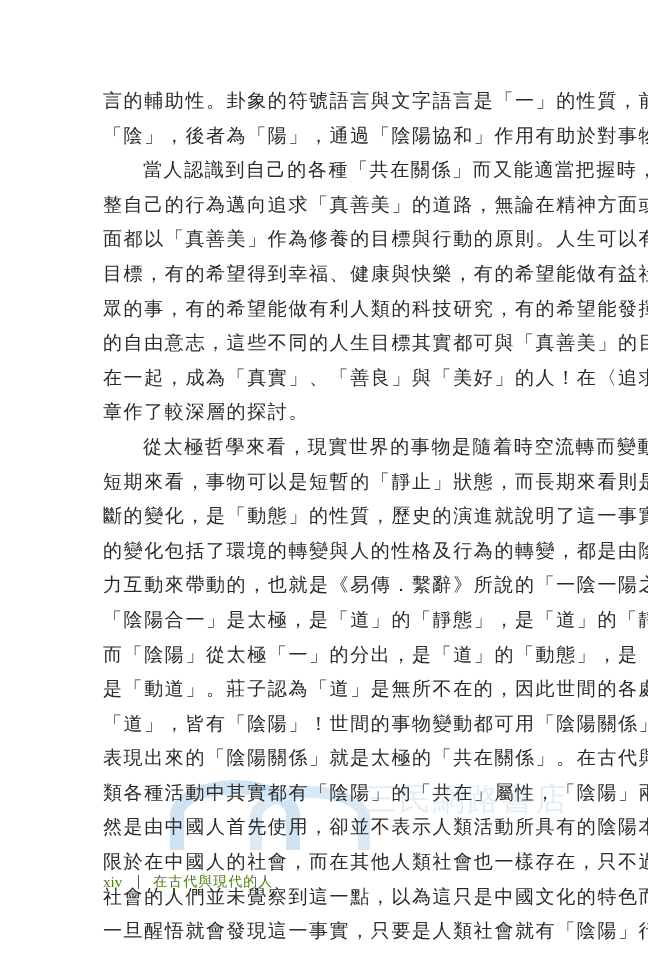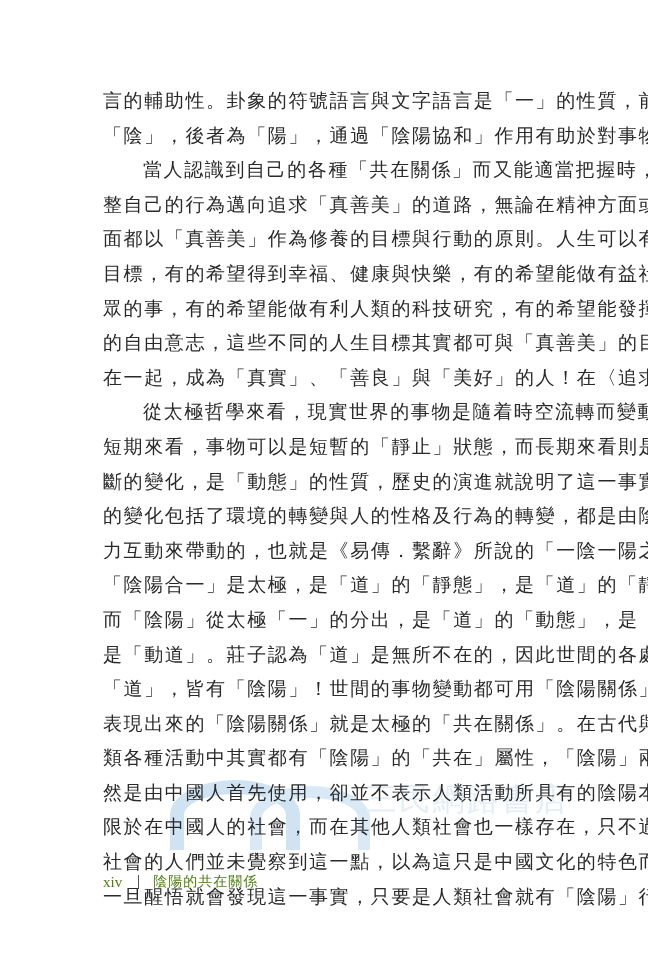--- a/index.html
+++ b/index.html
@@ -118,36 +118,37 @@
   <div class="body-text">
     <div class="line">言的輔助性。卦象的符號語言與文字語言是「一」的性質，前者為</div>
     <div class="line last">「陰」，後者為「陽」，通過「陰陽協和」作用有助於對事物的認識。</div>
     <div class="line indent">當人認識到自己的各種「共在關係」而又能適當把握時，就可調</div>
     <div class="line">整自己的行為邁向追求「真善美」的道路，無論在精神方面或物質方</div>
     <div class="line">面都以「真善美」作為修養的目標與行動的原則。人生可以有不同的</div>
     <div class="line">目標，有的希望得到幸福、健康與快樂，有的希望能做有益社會公</div>
     <div class="line">眾的事，有的希望能做有利人類的科技研究，有的希望能發揮自己</div>
     <div class="line">的自由意志，這些不同的人生目標其實都可與「真善美」的目標相聯</div>
     <div class="line">在一起，成為「真實」、「善良」與「美好」的人！在〈追求真善美〉一</div>
+    <div class="line last">章作了較深層的探討。</div>
     <div class="line indent">從太極哲學來看，現實世界的事物是隨着時空流轉而變動的，</div>
     <div class="line">短期來看，事物可以是短暫的「靜止」狀態，而長期來看則是持續不</div>
     <div class="line">斷的變化，是「動態」的性質，歷史的演進就說明了這一事實。事物</div>
     <div class="line">的變化包括了環境的轉變與人的性格及行為的轉變，都是由陰陽兩</div>
     <div class="line">力互動來帶動的，也就是《易傳．繫辭》所說的「一陰一陽之謂道」。</div>
     <div class="line">「陰陽合一」是太極，是「道」的「靜態」，是「道」的「靜」，是「靜道」，</div>
     <div class="line">而「陰陽」從太極「一」的分出，是「道」的「動態」，是「道」的「動」，</div>
     <div class="line">是「動道」。莊子認為「道」是無所不在的，因此世間的各處皆有</div>
     <div class="line">「道」，皆有「陰陽」！世間的事物變動都可用「陰陽關係」來解析，所</div>
     <div class="line">表現出來的「陰陽關係」就是太極的「共在關係」。在古代與現代的人</div>
     <div class="line">類各種活動中其實都有「陰陽」的「共在」屬性，「陰陽」兩字的涵義雖</div>
     <div class="line">然是由中國人首先使用，卻並不表示人類活動所具有的陰陽本質只</div>
     <div class="line">限於在中國人的社會，而在其他人類社會也一樣存在，只不過其他</div>
     <div class="line">社會的人們並未覺察到這一點，以為這只是中國文化的特色而已，</div>
     <div class="line">一旦醒悟就會發現這一事實，只要是人類社會就有「陰陽」行為的存</div>
   </div>
 
   <div class="footer">
     <span class="folio">xiv</span>
     <span class="sep"></span>
-    <span class="running-title">陰陽的共在關係</span>
+    <span class="running-title">在古代與現代的人</span>
   </div>
 
 </div>
 
 </body></html>

